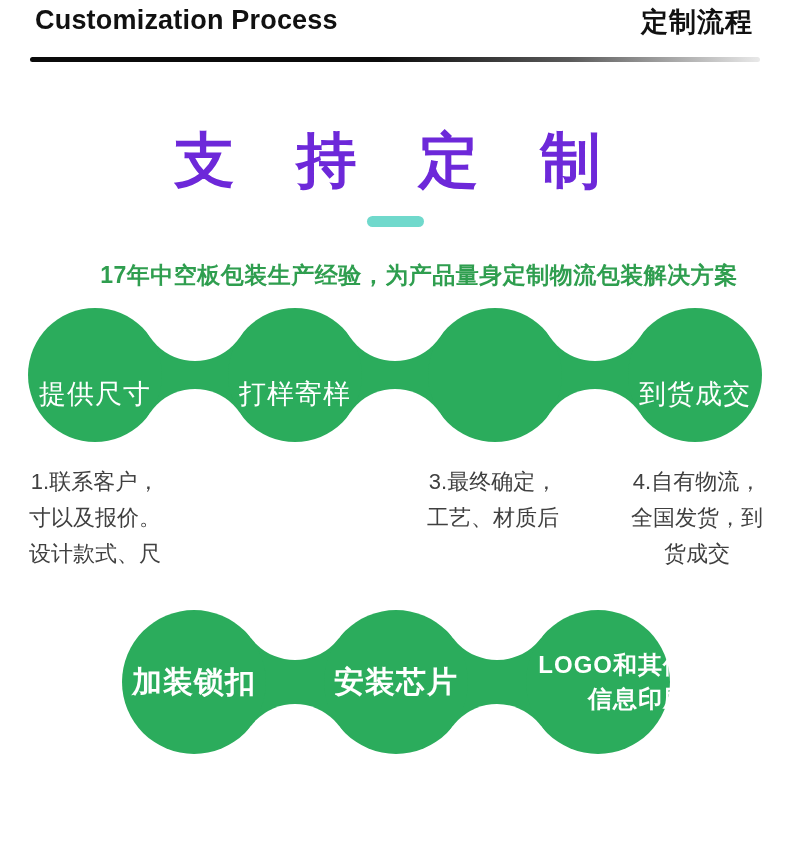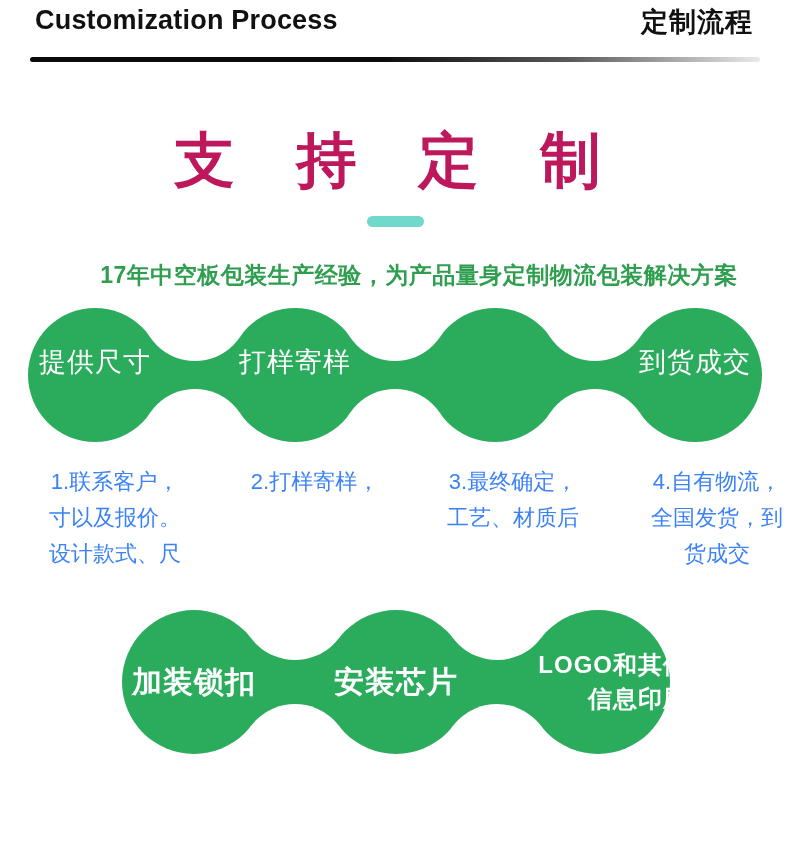--- a/index.html
+++ b/index.html
@@ -30,21 +30,21 @@
   .divider {
     position: absolute; left: 30px; top: 57px;
     width: 730px; height: 5px; border-radius: 3px;
     background: linear-gradient(to right, #0b0b0b 0%, #0b0b0b 48%, #5a5a5a 74%, #e9e9e9 100%);
   }
 
   
   .main-title {
     position: absolute; left: 0; top: 130px; width: 100%;
     text-align: center;
-    font-size: 60px; line-height: 62px; font-weight: 900; color: #be185d;
+    font-size: 60px; line-height: 62px; font-weight: 900; color: #6d28d9;
     letter-spacing: 62px; padding-left: 47px;
     white-space: nowrap;
   }
   .accent-dash {
     position: absolute; top: 216px; left: 50%; margin-left: -28px;
     width: 57px; height: 11px; border-radius: 6px;
     background: #70d9cc;
   }
   .hero-subtitle {
     position: absolute; left: 0; top: 260px; width: 100%;
@@ -58,38 +58,38 @@
   .blob-svg { position: absolute; left: 0; display: block; }
   .row1-svg { top: 305px; }
   .row2-svg { top: 607px; }
 
   .blob-label {
     position: absolute; width: 180px;
     text-align: center; color: #ffffff;
     white-space: nowrap;
   }
   .step-label {
-    top: 347px; font-size: 27px; line-height: 30px; font-weight: 500;
+    top: 379px; font-size: 27px; line-height: 30px; font-weight: 500;
     letter-spacing: 1px;
   }
   .option-label {
     top: 665px; font-size: 30px; line-height: 34px; font-weight: 700;
     letter-spacing: 1px;
   }
   .option-label.two-line {
     top: 648px; font-size: 24px; line-height: 34px; text-align: right;
   }
   .blob-label span { display: block; }
   .blob-label span:empty { display: none; }
 
   
   .step-desc {
     position: absolute; top: 464px; width: 190px;
-    text-align: center; color: #3b82f6;
-    font-size: 22px; line-height: 36px; margin-left: 20px;
+    text-align: center; color: #404040;
+    font-size: 22px; line-height: 36px;
   }
   .step-desc span { display: block; }
   .step-desc span:empty { display: none; }
 </style>
 </head>
 <body>
 
 <div class="page">
 
   <div class="header-en">Customization Process</div>
@@ -127,21 +127,20 @@
   <div class="blob-label step-label" style="left:605px">
       <span>到货成交</span>
     </div>
 
   <div class="step-desc" style="left:0px">
     <span>1.联系客户，</span>
     <span>寸以及报价。</span>
     <span>设计款式、尺</span>
   </div>
   <div class="step-desc" style="left:200px">
-    <span>2.打样寄样，</span>
 
   </div>
   <div class="step-desc" style="left:398px">
     <span>3.最终确定，</span>
     <span>工艺、材质后</span>
   </div>
   <div class="step-desc" style="left:602px">
     <span>4.自有物流，</span>
     <span>全国发货，到</span>
     <span>货成交</span>

